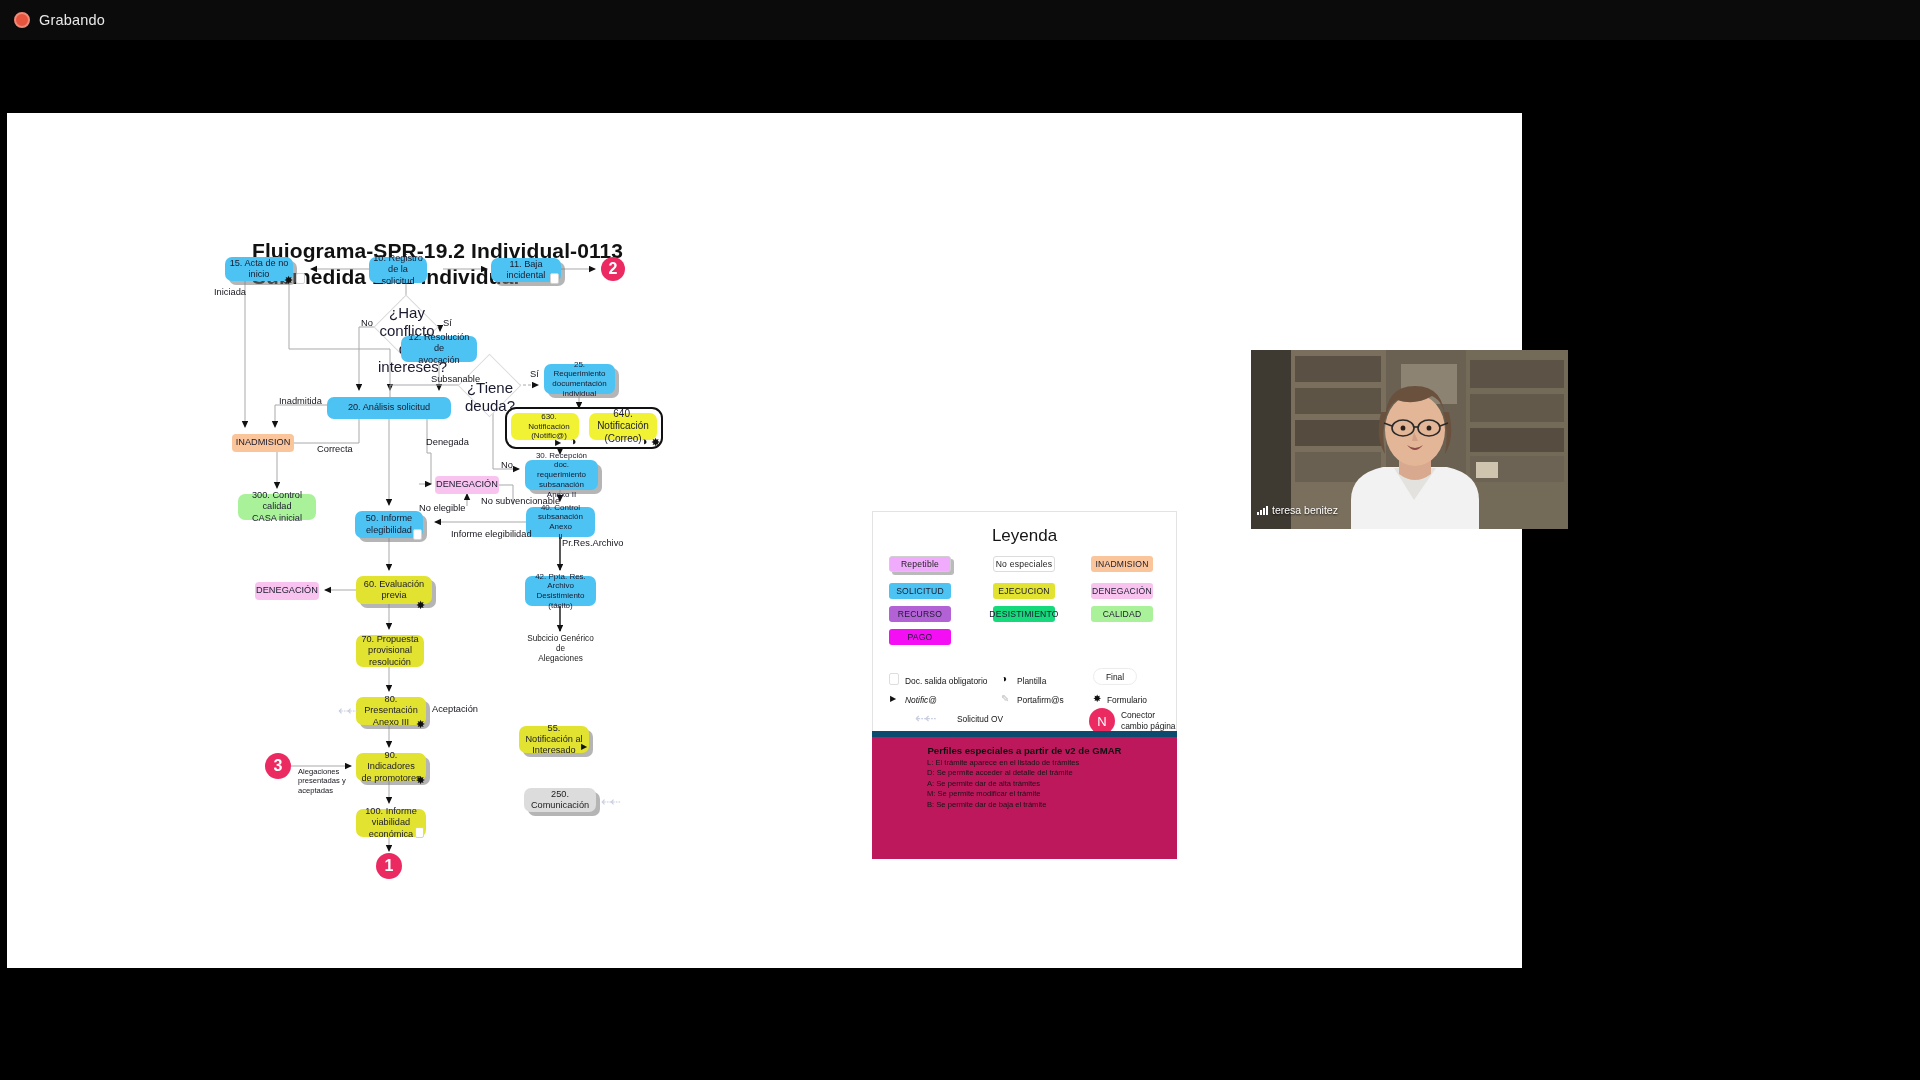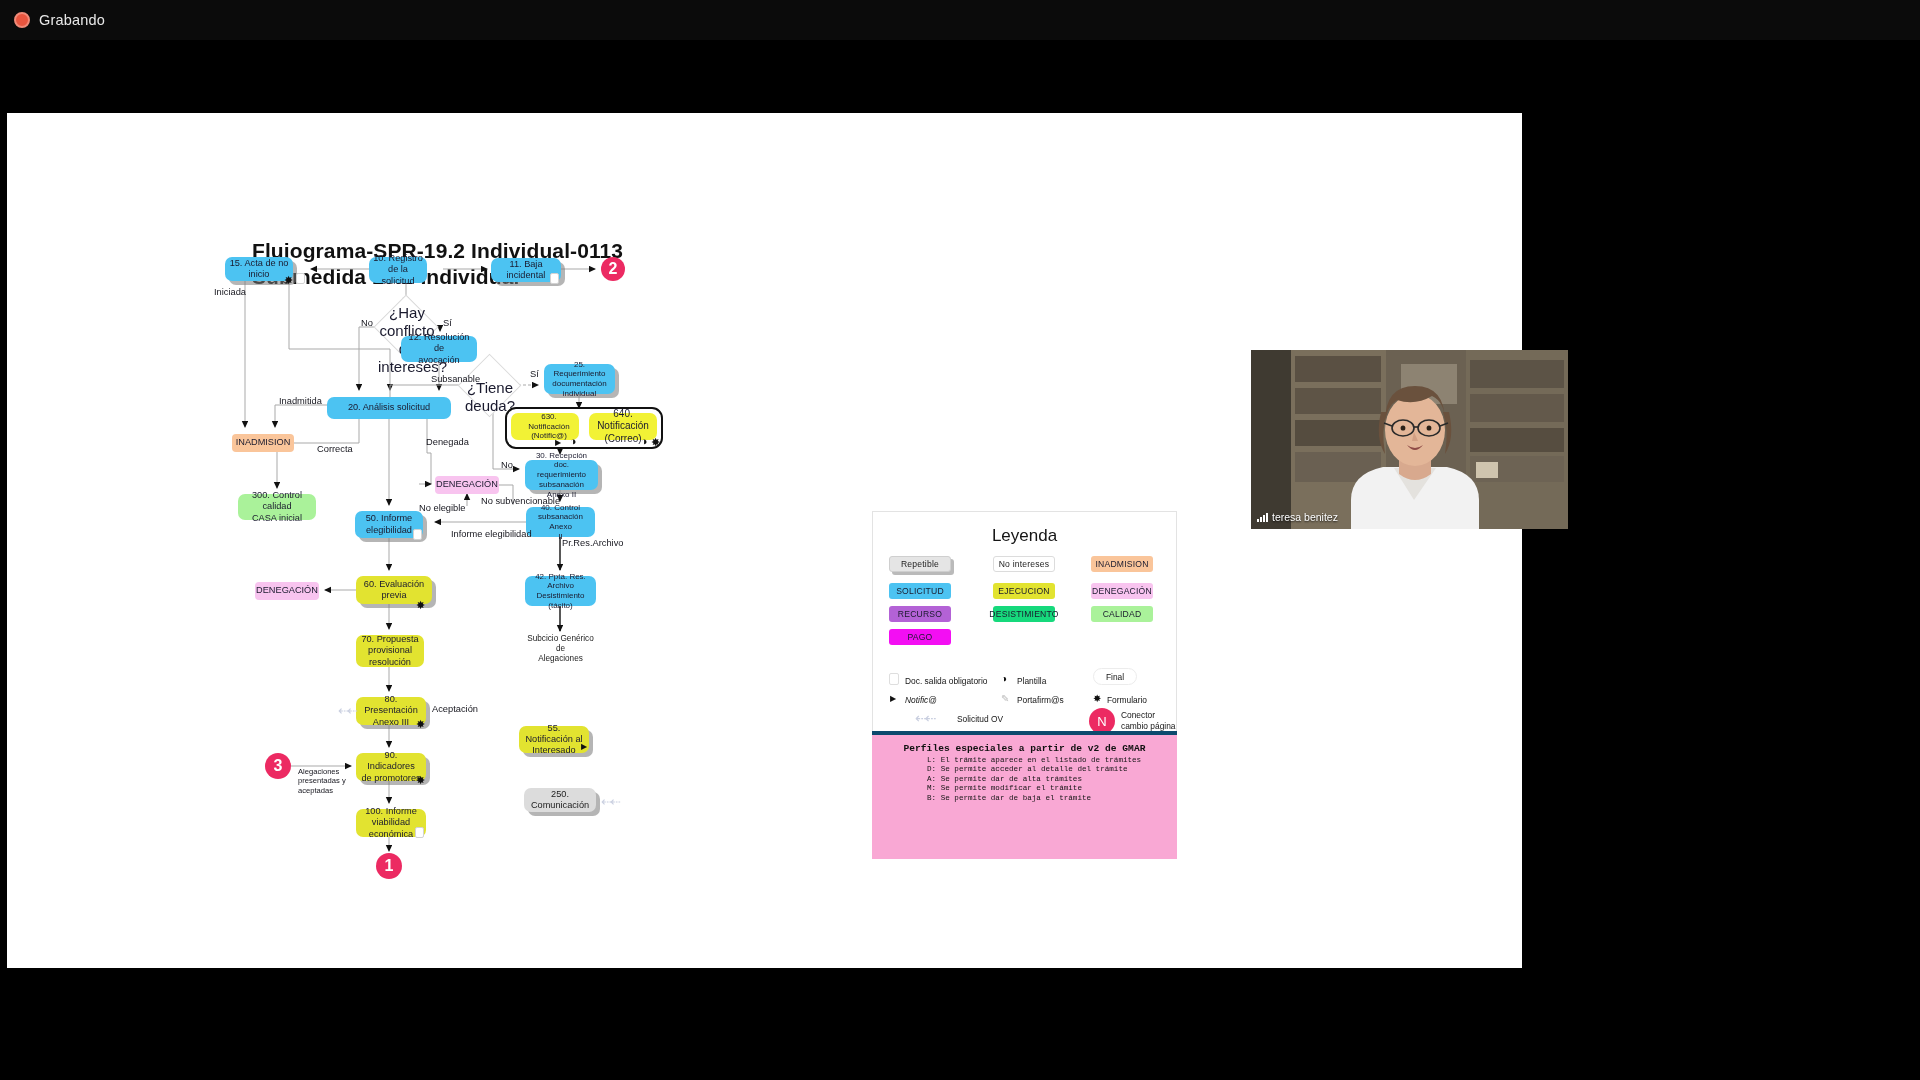--- a/index.html
+++ b/index.html
@@ -106,21 +106,21 @@
   }
   #legend .lg-title {
     text-align: center; font-size: 17px; color: #151515; margin-top: 14px;
   }
   .chip {
     position: absolute; height: 16px; border-radius: 3px;
     display: flex; align-items: center; justify-content: center;
     font-size: 8.6px; color: #1a1a2e; letter-spacing: .2px;
   }
   .chip.w { background: #fff; border: 1px solid #dcdcdc; color: #222; }
-  .chip.wsh { background:#e5e5e5; border:1px solid #cfcfcf; color:#222;
+  .chip.wsh { background:#f0abfc; border:1px solid #cfcfcf; color:#222;
               box-shadow: 3px 3px 0 0 rgba(130,130,130,.55); }
   .lgtxt { position: absolute; font-size: 8.4px; color: #151515; white-space: pre-line; line-height:1.25;}
   .lgicon { position: absolute; font-size: 10px; color: #111; line-height: 1; }
   .lgdoc {
     position: absolute; width: 10px; height: 12px;
     border: 1px solid #dedede; border-radius: 2px; background: #fff;
   }
   .lgfinal {
     position: absolute; width: 44px; height: 17px; border-radius: 9px;
     border: 1px solid #ececec; background: #fff;
@@ -129,40 +129,40 @@
   }
   .lgN {
     position: absolute; width: 26px; height: 26px; border-radius: 50%;
     background: #ec2a62; color: #fff; display: flex; align-items: center;
     justify-content: center; font-size: 13px;
   }
 
   
   #profiles {
     position: absolute; left: 865px; top: 618px; width: 305px; height: 128px;
-    background: #f9a8d4; border-top: 4px solid #0c4a6e; font-family: Liberation Mono, monospace;
+    background: #be185d; border-top: 6px solid #0c4a6e;
   }
   .pf-title { text-align:center; font-size: 9.6px; font-weight: bold; color:#111; margin-top: 8px; }
   .pf-line { font-size: 7.6px; color:#151515; margin: 1.6px 0 0 55px; }
   .pf-chip {
     margin: 0 auto; width: 78px; height: 11px;
     border: 1px solid #e0e0e0; background: #fff;
     box-shadow: 2px 2px 0 0 rgba(160,160,160,.5);
     display: flex; align-items: center; justify-content: center;
     font-size: 7.4px; color:#111; margin-top: 3px;
   }
   .pf-bar { display:inline-block; width:2px; height:7px; margin-right:3px; }
 
   
   #webcam {
     position: absolute; left: 1251px; top: 350px; width: 317px; height: 179px;
     background: #5b5346; overflow: hidden;
   }
   .cam-name {
-    position: absolute; left: 6px; bottom: 6px; color: #fff; font-size: 10.5px;
+    position: absolute; left: 6px; bottom: 13px; color: #fff; font-size: 10.5px;
     display: flex; align-items: center; gap: 4px;
     text-shadow: 0 1px 2px rgba(0,0,0,.8);
   }
   .bars { display:flex; align-items:flex-end; gap:1px; height:9px; }
   .bars i { display:block; width:2px; background:#fff; }
 </style>
 </head>
 <body>
 
 <div id="screen">
@@ -346,21 +346,21 @@
 aceptadas</div>
 
     <div class="conn" style="left:594px; top:144px; width:24px; height:24px;">2</div>
     <div class="conn" style="left:258px; top:640px; width:26px; height:26px;">3</div>
     <div class="conn" style="left:369px; top:740px; width:26px; height:26px;">1</div>
 
     <div id="legend">
       <div class="lg-title">Leyenda</div>
 
       <div class="chip wsh" style="left:16px;  top:44px; width:62px;">Repetible</div>
-      <div class="chip w" style="left:120px; top:44px; width:62px;">No intereses</div>
+      <div class="chip w" style="left:120px; top:44px; width:62px;">No especiales</div>
       <div class="chip" style="left:218px; top:44px; width:62px; background:#fac59a;">INADMISION</div>
       <div class="chip" style="left:16px;  top:71px; width:62px; background:#4cc3f2;">SOLICITUD</div>
       <div class="chip" style="left:120px; top:71px; width:62px; background:#e2e330;">EJECUCION</div>
       <div class="chip" style="left:218px; top:71px; width:62px; background:#f8c4ef;">DENEGACIÓN</div>
       <div class="chip" style="left:16px;  top:94px; width:62px; background:#b362d6;">RECURSO</div>
       <div class="chip" style="left:120px; top:94px; width:62px; background:#16d97c;">DESISTIMIENTO</div>
       <div class="chip" style="left:218px; top:94px; width:62px; background:#aaf29a;">CALIDAD</div>
       <div class="chip" style="left:16px;  top:117px; width:62px; background:#f30ef3;">PAGO</div>
 
       <span class="lgdoc" style="left:16px; top:161px;"></span>

